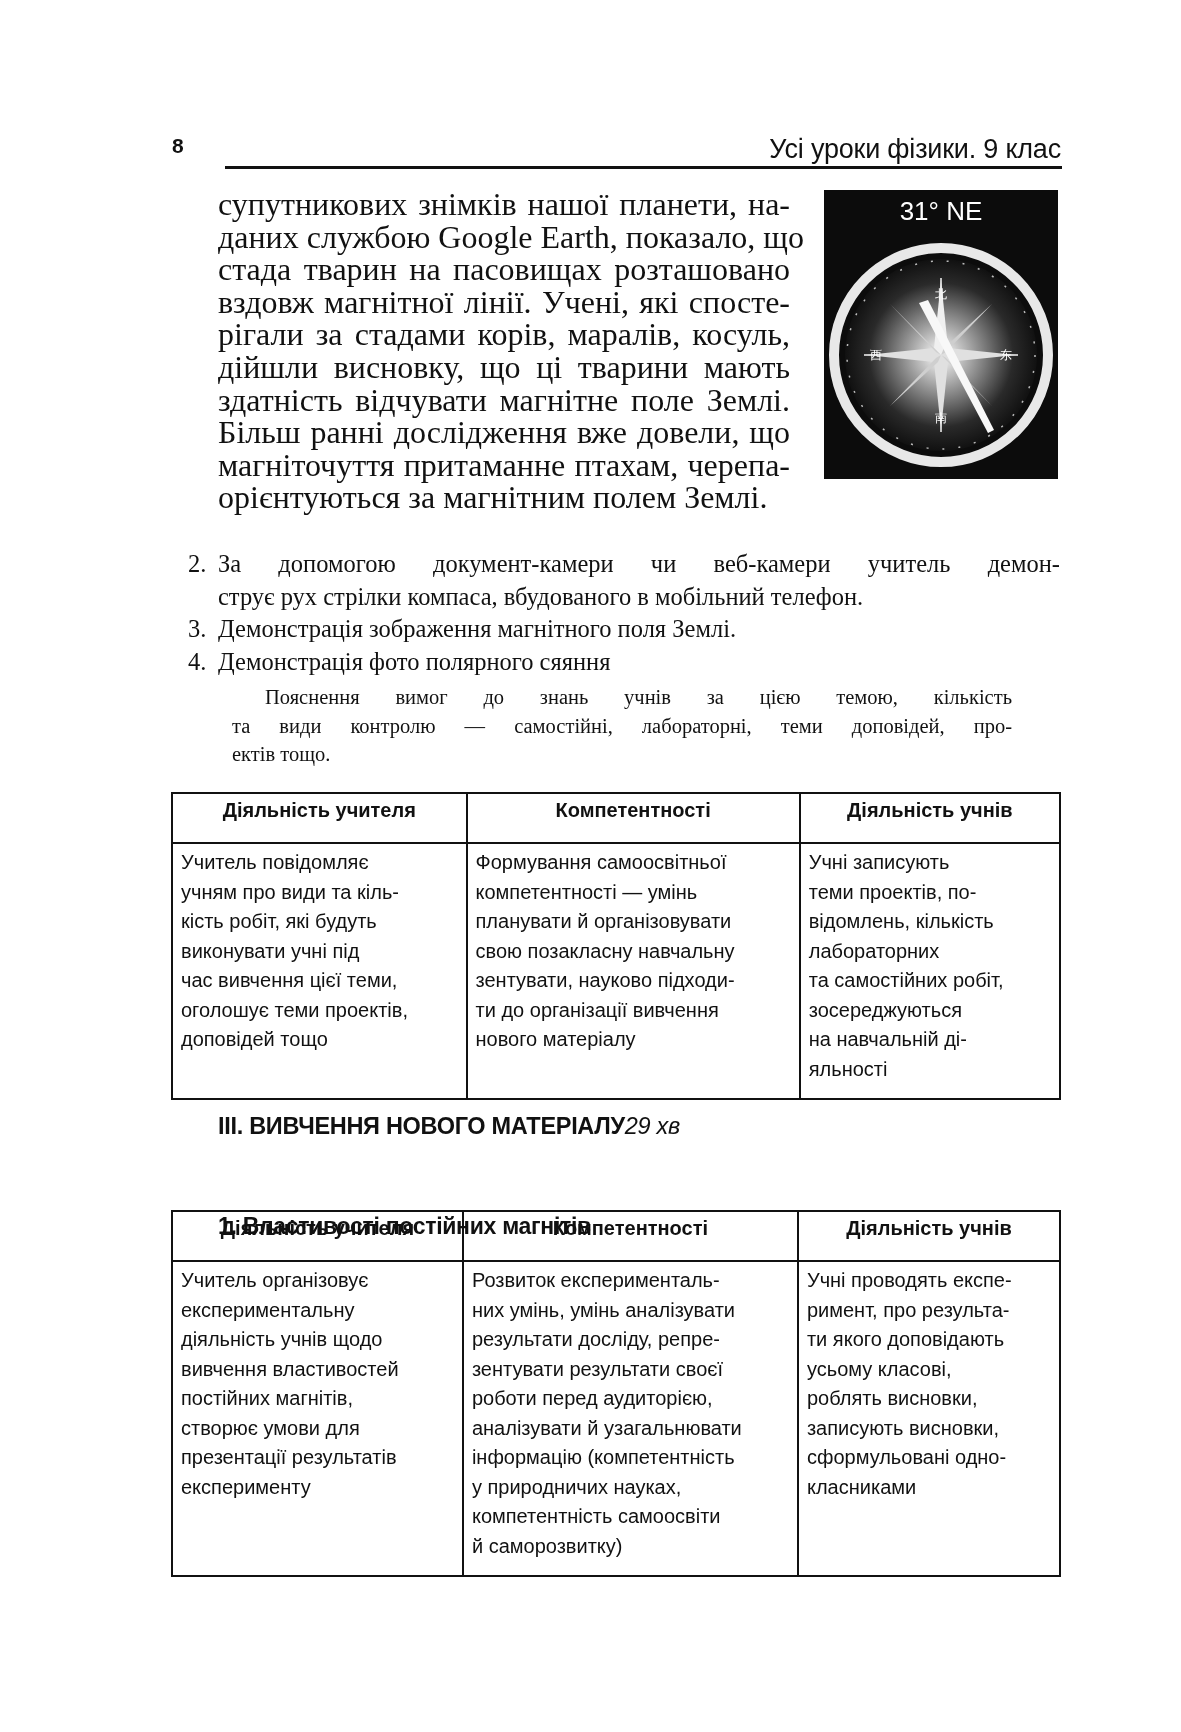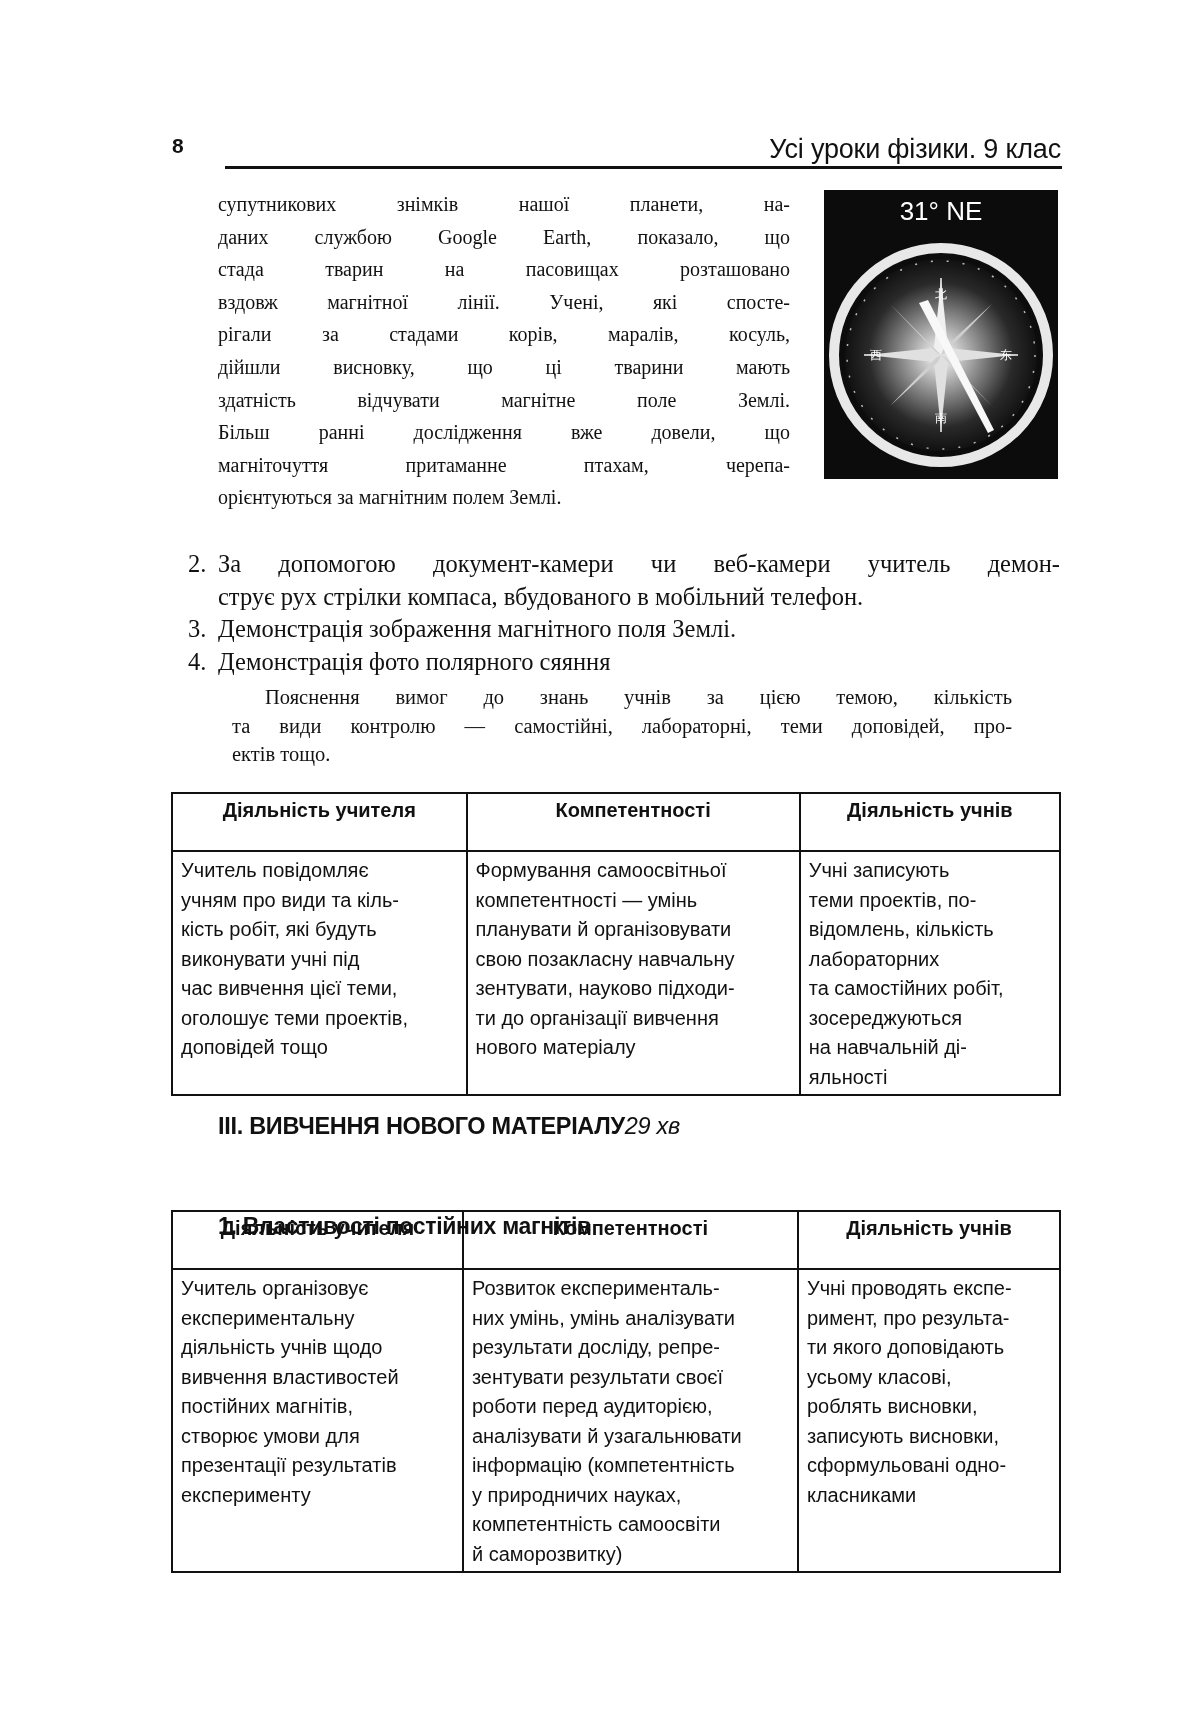--- a/index.html
+++ b/index.html
@@ -4,21 +4,21 @@
   <style>
     html, body { margin: 0; padding: 0; background: #ffffff; }
     body { width: 1181px; height: 1732px; position: relative; overflow: hidden; color: #111; }
     .page { position: absolute; left: 0; top: 0; width: 1181px; height: 1732px; }
 
     .page-num { position: absolute; left: 172px; top: 134px; font-family: "Liberation Sans", sans-serif; font-weight: bold; font-size: 21px; }
     .running-head { position: absolute; right: 120px; top: 134px; font-family: Liberation Sans, sans-serif; font-size: 27px; letter-spacing: -0.2px; }
     .head-rule { position: absolute; left: 225px; right: 119px; top: 166px; height: 3px; background: #111; }
 
     .serif { font-family: "Liberation Serif", "DejaVu Serif", serif; }
-    .body-para { position: absolute; left: 218px; top: 188px; width: 572px; font-size: 20px; line-height: 32.6px; text-align: justify; }
+    .body-para { position: absolute; left: 218px; top: 188px; width: 572px; font-size: 32px; line-height: 32.6px; text-align: justify; }
     .body-para .line { display: block; white-space: nowrap; text-align-last: justify; }
     .body-para .line.last { text-align-last: left; }
 
     .photo { position: absolute; left: 824px; top: 190px; width: 234px; height: 289px; background: #0c0c0c; overflow: hidden; }
     .photo-caption { position: absolute; top: 6px; left: 0; right: 0; text-align: center; color: #fff; font-family: "Liberation Sans", sans-serif; font-weight: normal; font-size: 26px; }
     .photo svg { position: absolute; left: 0; top: 0; }
 
     .list { position: absolute; left: 188px; top: 548px; width: 872px; font-size: 24.5px; line-height: 32.6px; }
     .list-item { display: flex; }
     .list-num { width: 30px; flex: none; }
@@ -26,22 +26,22 @@
     .list-text .line { display: block; white-space: nowrap; }
     .list-text .line.just { text-align: justify; text-align-last: justify; }
 
     .explain { position: absolute; left: 232px; top: 683px; width: 780px; font-size: 20.5px; line-height: 28.5px; }
     .explain .line { display: block; white-space: nowrap; text-align: justify; text-align-last: justify; }
     .explain .line.first { padding-left: 33px; }
     .explain .line.last { text-align-last: left; }
 
     table.grid { position: absolute; left: 171px; width: 890px; border-collapse: collapse; font-family: "Liberation Sans", "DejaVu Sans", sans-serif; font-size: 20px; line-height: 29.5px; }
     table.grid th, table.grid td { border: 2px solid #111; vertical-align: top; }
-    table.grid th { font-weight: bold; height: 38px; padding: 2px 8px 16px 8px; text-align: center; font-size: 20px; }
-    table.grid td { padding: 4px 8px 2px 8px; }
+    table.grid th { font-weight: bold; height: 38px; padding: 2px 8px 8px 8px; text-align: center; font-size: 20px; }
+    table.grid td { padding: 4px 8px 14px 8px; }
     table.grid td .line { display: block; white-space: nowrap; }
     .col1 { width: 294px; }
     .col2 { width: 335px; }
     .col3 { width: 259px; }
     #table1 { top: 792px; }
     #table2 { top: 1210px; }
 
     .section-title { position: absolute; left: 218px; top: 1113px; font-family: "Liberation Sans", sans-serif; font-weight: bold; font-size: 23.5px; letter-spacing: -0.3px; }
     .section-time { font-weight: normal; font-style: italic; }
     .sub-title { position: absolute; left: 218px; top: 1168px; font-family: "Liberation Sans", sans-serif; font-weight: bold; font-size: 23px; letter-spacing: -0.3px; margin-top: 45px; }

